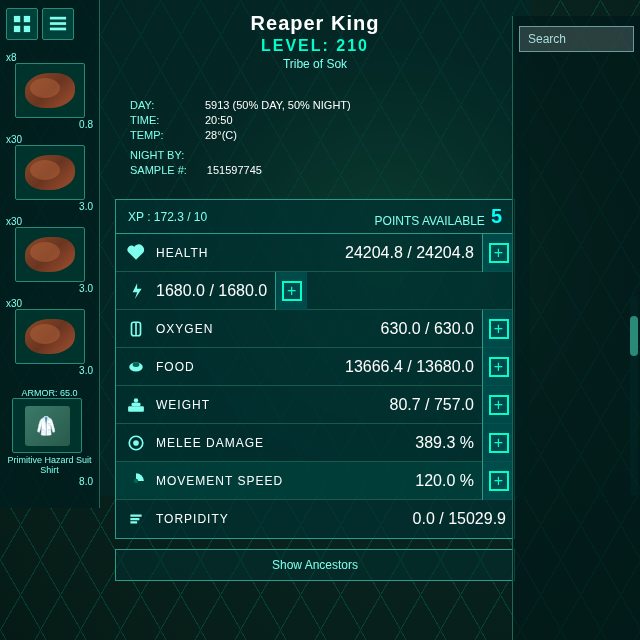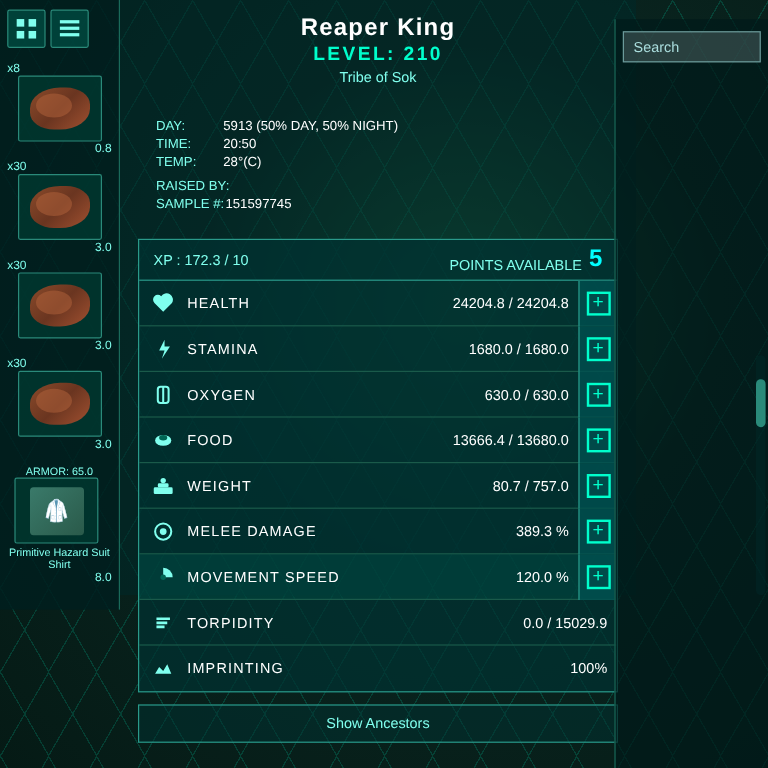--- a/index.html
+++ b/index.html
@@ -185,21 +185,21 @@
     }
 
     
     .info-section {
       padding: 10px 30px;
       margin-top: 10px;
     }
 
     .info-row {
       display: flex;
-      gap: 1px;
+      gap: 20px;
       margin-bottom: 3px;
       font-size: 11px;
     }
 
     .info-label {
       color: #80ffee;
       min-width: 55px;
     }
 
     .info-value {
@@ -260,21 +260,21 @@
 
     .stat-name {
       flex: 1;
       font-size: 12px;
       color: #ffffff;
       font-weight: normal;
       letter-spacing: 1px;
     }
 
     .stat-value {
-      font-size: 12px;
+      font-size: 16px;
       color: #ffffff;
       padding-right: 8px;
       text-align: right;
     }
 
     .stat-plus {
       width: 32px;
       height: 38px;
       background: rgba(0,80,80,0.8);
       border-left: 1px solid #2a9a8a;
@@ -437,21 +437,21 @@
     <div class="info-row">
       <span class="info-label">TIME:</span>
       <span class="info-value">20:50</span>
     </div>
     <div class="info-row">
       <span class="info-label">TEMP:</span>
       <span class="info-value">28°(C)</span>
     </div>
     <div style="margin-top:8px;">
       <div class="info-row">
-        <span class="info-label">RAISED BY:</span>
+        <span class="info-label">NIGHT BY:</span>
       </div>
       <div class="info-row">
         <span class="info-label">SAMPLE #:</span>
         <span class="info-value">151597745</span>
       </div>
     </div>
   </div>
 
   <div class="stats-panel">
 
@@ -475,21 +475,20 @@
           <div class="stat-plus">
             <div class="stat-plus-inner">+</div>
           </div>
         </div>
         <div class="stat-row">
           <div class="stat-icon">
             <svg viewBox="0 0 16 16" fill="#80ffee" width="18" height="18">
               <polygon points="9,1 5,9 9,9 7,15 13,6 9,6"></polygon>
             </svg>
           </div>
-          <div class="stat-name">STAMINA</div>
           <div class="stat-value">1680.0 / 1680.0</div>
           <div class="stat-plus">
             <div class="stat-plus-inner">+</div>
           </div>
         </div>
         <div class="stat-row">
           <div class="stat-icon">
             <svg viewBox="0 0 16 16" fill="none" stroke="#80ffee" stroke-width="1.5" width="18" height="18">
               <rect x="4" y="2" width="8" height="12" rx="2"></rect>
               <line x1="8" y1="2" x2="8" y2="14"></line>
@@ -556,29 +555,20 @@
         </div>
         <div class="stat-row">
           <div class="stat-icon">
             <svg viewBox="0 0 16 16" fill="#80ffee" width="18" height="18">
               <path d="M3 4h10v2H3zM3 7h8v2H3zM3 10h6v2H3z"></path>
             </svg>
           </div>
           <div class="stat-name">TORPIDITY</div>
           <div class="stat-value">0.0 / 15029.9</div>
         </div>
-        <div class="stat-row">
-          <div class="stat-icon">
-            <svg viewBox="0 0 16 16" fill="#80ffee" width="18" height="18">
-              <path d="M2 12 L5 7 L8 10 L11 5 L14 12 Z"></path>
-            </svg>
-          </div>
-          <div class="stat-name">IMPRINTING</div>
-          <div class="stat-value">100%</div>
-        </div>
       </div>
   </div>
 
   <div class="show-ancestors">Show Ancestors</div>
 </div>
 
 <div class="right-panel">
   <div class="search-box">Search</div>
 
   <div class="scroll-track">

